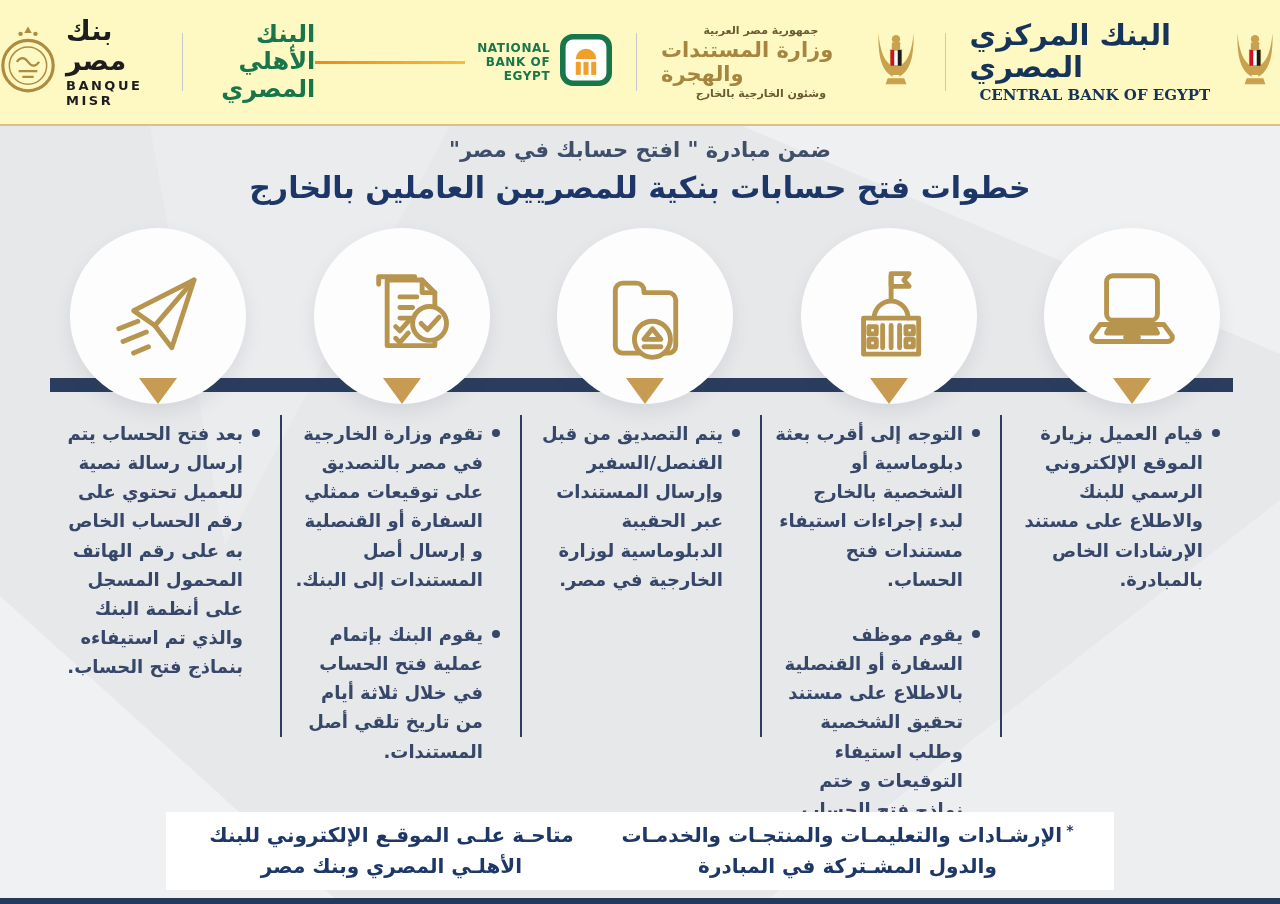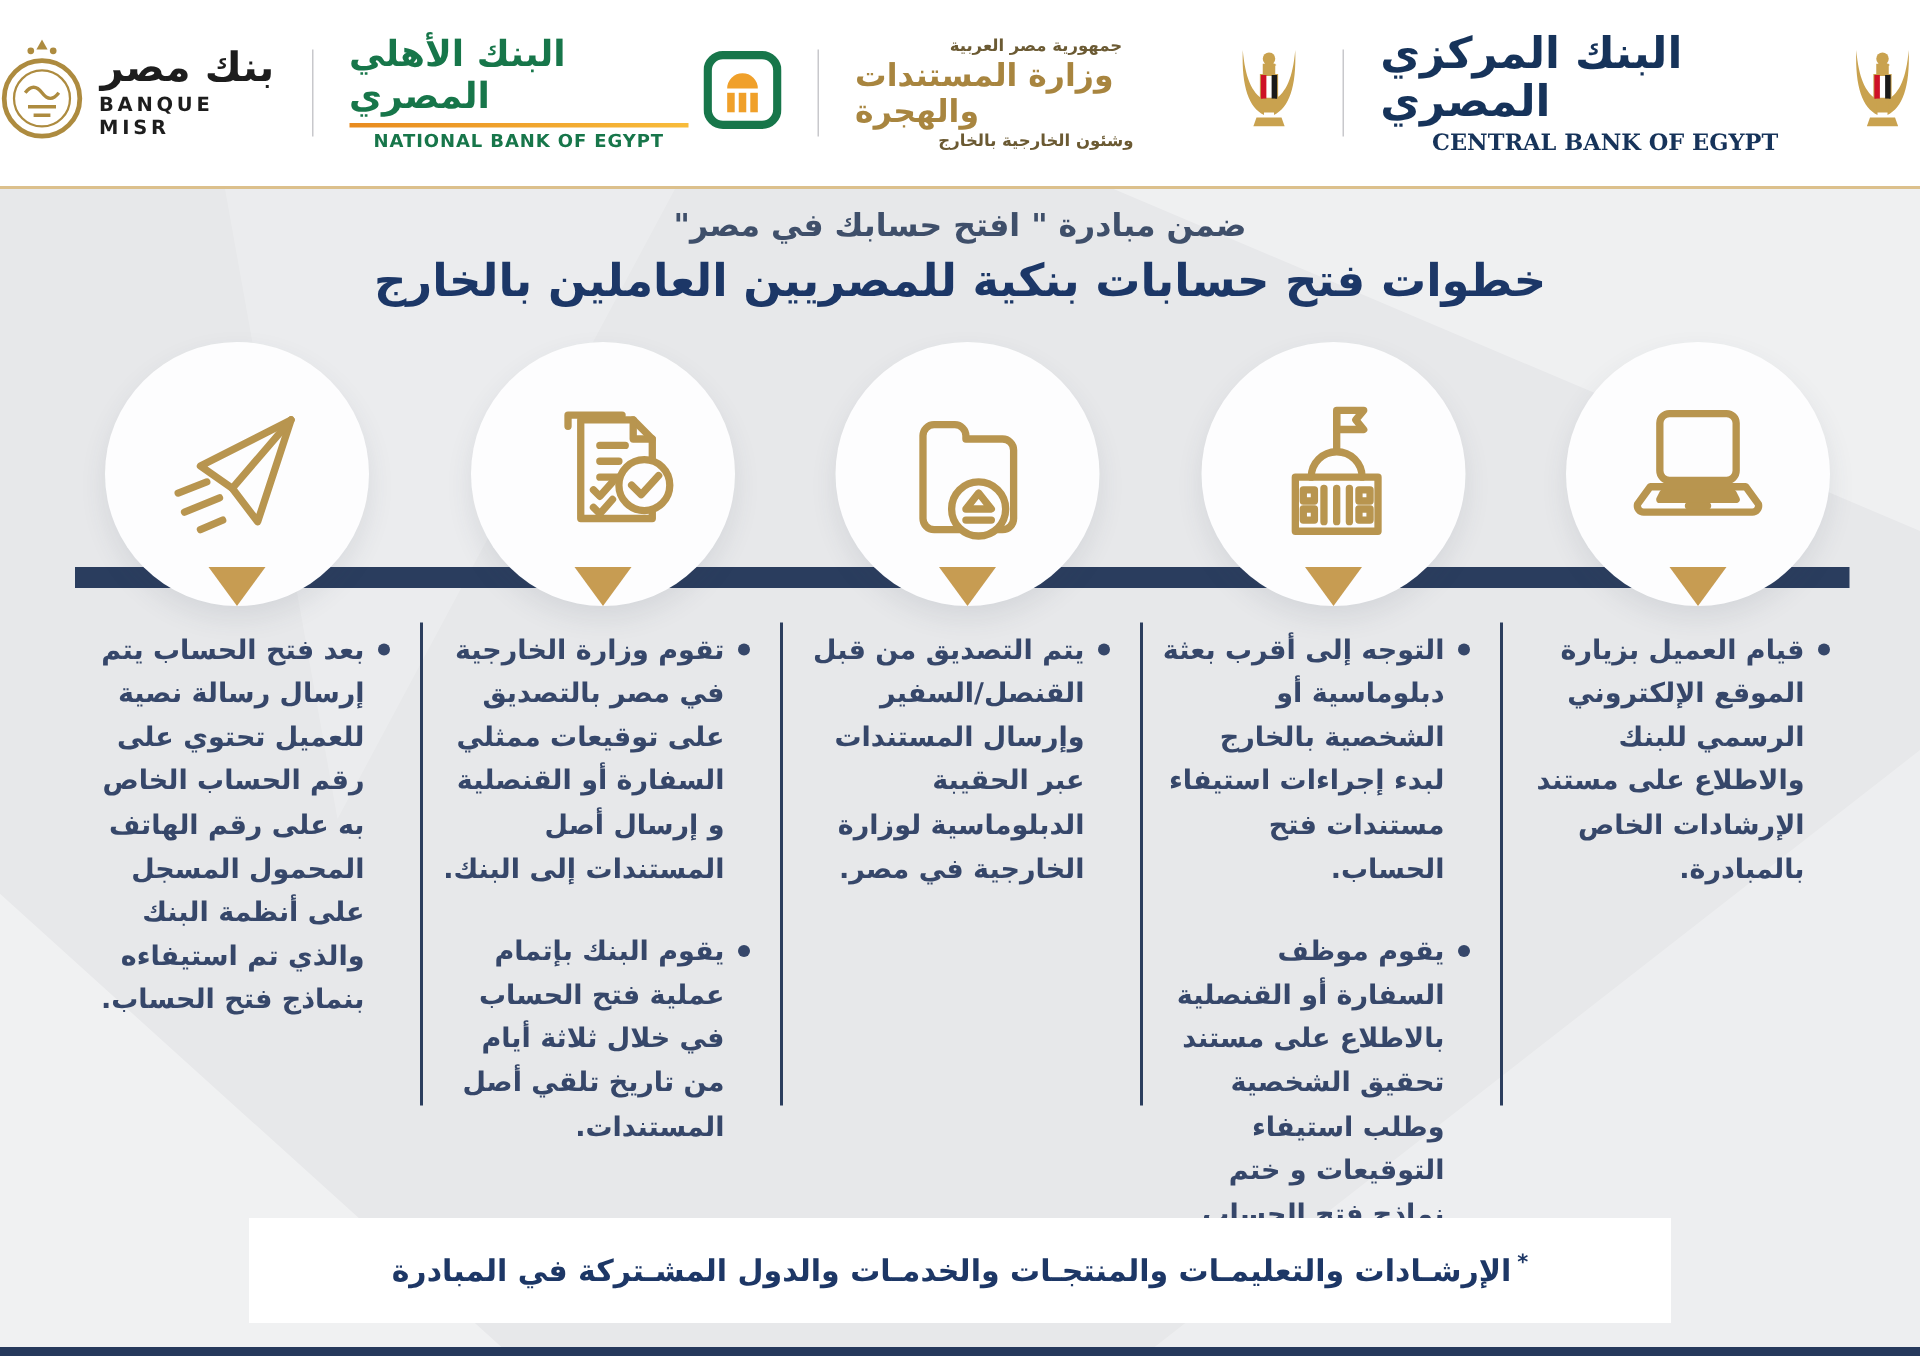--- a/index.html
+++ b/index.html
@@ -14,31 +14,31 @@
              clip-path:polygon(58% 0, 100% 0, 100% 60%); }
   .facet-2 { left:0; top:430px; width:620px; height:474px; background:rgba(255,255,255,.4);
              clip-path:polygon(0 100%, 0 35%, 55% 100%); }
   .facet-3 { left:540px; top:500px; width:740px; height:404px; background:rgba(255,255,255,.28);
              clip-path:polygon(30% 100%, 100% 0, 100% 100%); }
   .facet-4 { left:150px; top:126px; width:500px; height:420px; background:rgba(255,255,255,.2);
              clip-path:polygon(0 0, 60% 0, 15% 100%); }
 
   
   .header { position:absolute; left:0; top:0; width:1280px; height:126px;
-            background:#ffffff; border-bottom:2px solid #dcc08c; z-index:5;
+            background:#fef9c3; border-bottom:2px solid #dcc08c; z-index:5;
             display:flex; align-items:center; justify-content:center; }
   .header-inner { display:flex; align-items:center; gap:24px; }
   .logo-sep { width:1px; height:58px; background:#c8c8cc; }
 
   .logo { display:flex; align-items:center; gap:10px; }
   .bm-text { display:flex; flex-direction:column; align-items:center; }
   .bm-arabic { font-size:27px; font-weight:bold; color:#1d1d1d; line-height:1.1; }
   .bm-latin  { font-size:13px; font-weight:bold; color:#1d1d1d; letter-spacing:2.5px; margin-top:2px; }
 
-  .nbe-text { display:flex; flex-direction:column; align-items:center; }
+  .nbe-text { display:flex; flex-direction:row; align-items:center;text-align:right; }
   .nbe-arabic { font-size:24px; font-weight:bold; color:#17764a; line-height:1.15; }
   .nbe-line { width:100%; height:3px; margin:3px 0 2px; background:linear-gradient(90deg,#e88b1f,#f8bc3b); }
   .nbe-latin { font-size:12px; font-weight:bold; color:#17764a; letter-spacing:.6px; }
 
   .mofa-text { display:flex; flex-direction:column; align-items:center; }
   .mofa-l1 { font-size:11px; font-weight:bold; color:#6b5a33; }
   .mofa-l2 { font-size:21px; font-weight:bold; color:#a8853f; margin:1px 0; }
   .mofa-l3 { font-size:11px; font-weight:bold; color:#6b5a33; }
 
   .cbe-text { display:flex; flex-direction:column; align-items:center; }
@@ -310,17 +310,18 @@
         <p>بعد فتح الحساب يتم إرسال رسالة نصية للعميل تحتوي على رقم الحساب الخاص به على رقم الهاتف المحمول المسجل على أنظمة البنك والذي تم استيفاءه بنماذج فتح الحساب.</p>
       </div>
     </div>
 
   </div>
 
   <div class="footnote">
     <div class="fline">
       <span class="fstar">*</span><span>الإرشـادات والتعليمـات والمنتجـات والخدمـات والدول المشـتركة في المبادرة</span>
     </div>
+    <div class="fline">متاحـة علـى الموقـع الإلكتروني للبنك الأهلـي المصري وبنك مصر</div>
   </div>
 
   <div class="bottom-strip"></div>
 
 </div>
 
 </body></html>

